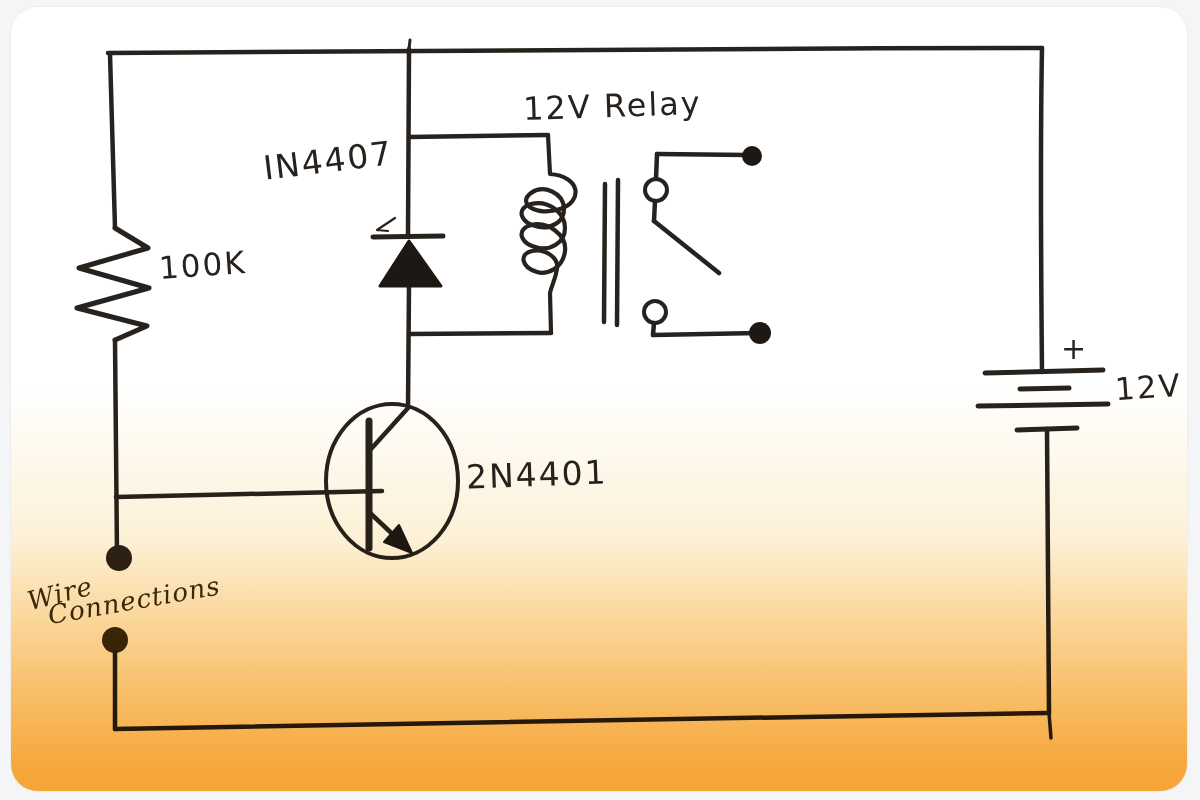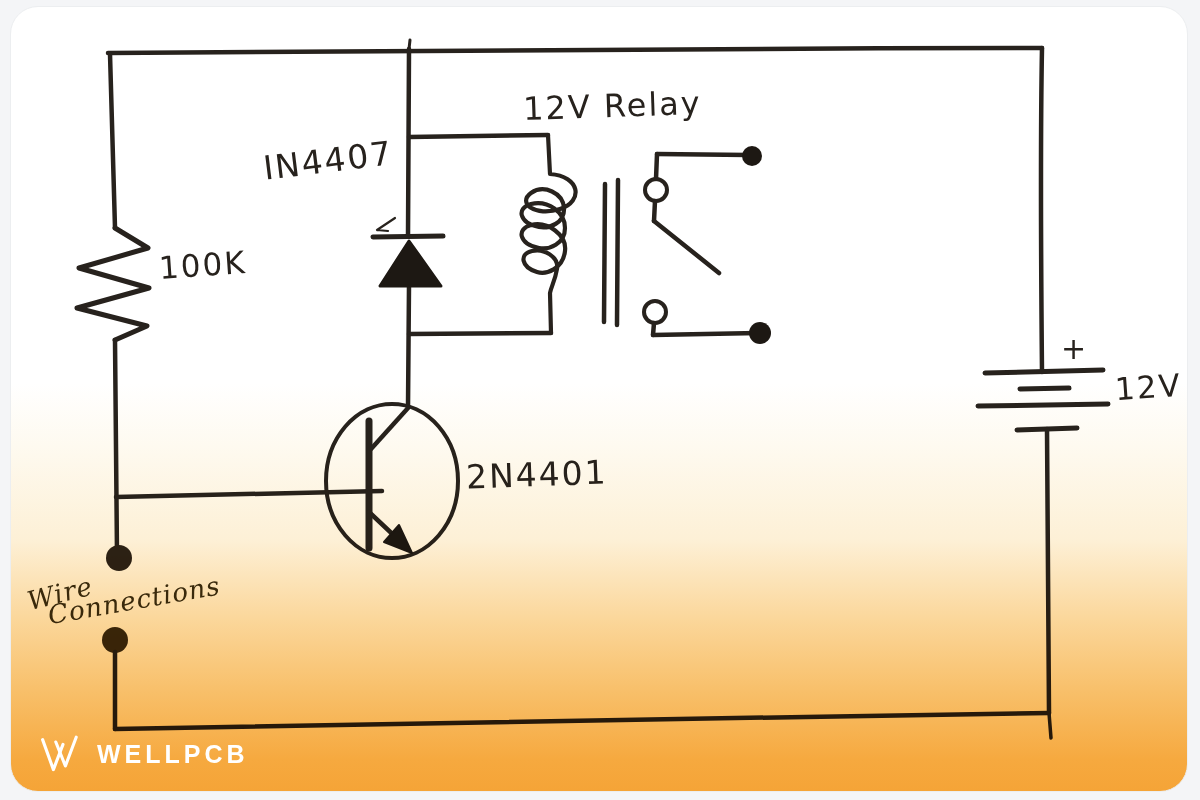--- a/index.html
+++ b/index.html
@@ -142,21 +142,14 @@
     <div class="hand-label" style="left:1050px;top:324px;font-size:30px;">+</div>
 
     <div class="hand-label" style="left:1104px;top:362px;font-size:31px;transform:rotate(-4deg);">12V</div>
 
     <div style="position:absolute;left:16px;top:556px;transform:rotate(-10deg);">
       <div class="hand-label cursive" style="position:static;transform:rotate(-4deg);">Wire</div>
       <div class="hand-label cursive" style="position:static;margin-left:18px;margin-top:-6px;">Connections</div>
     </div>
   </div>
 
-  <div class="logo">
-    <svg width="48" height="42" viewBox="0 0 40 34" fill="none" stroke="#ffffff" stroke-width="2.6" stroke-linecap="round" stroke-linejoin="round">
-      <path d="M3,5 L12,30 L20,9"></path>
-      <path d="M14,7 L22,27 L31,3"></path>
-    </svg>
-    <span class="logo-text">WELLPCB</span>
-  </div>
 
 </div>
 
 </body></html>

